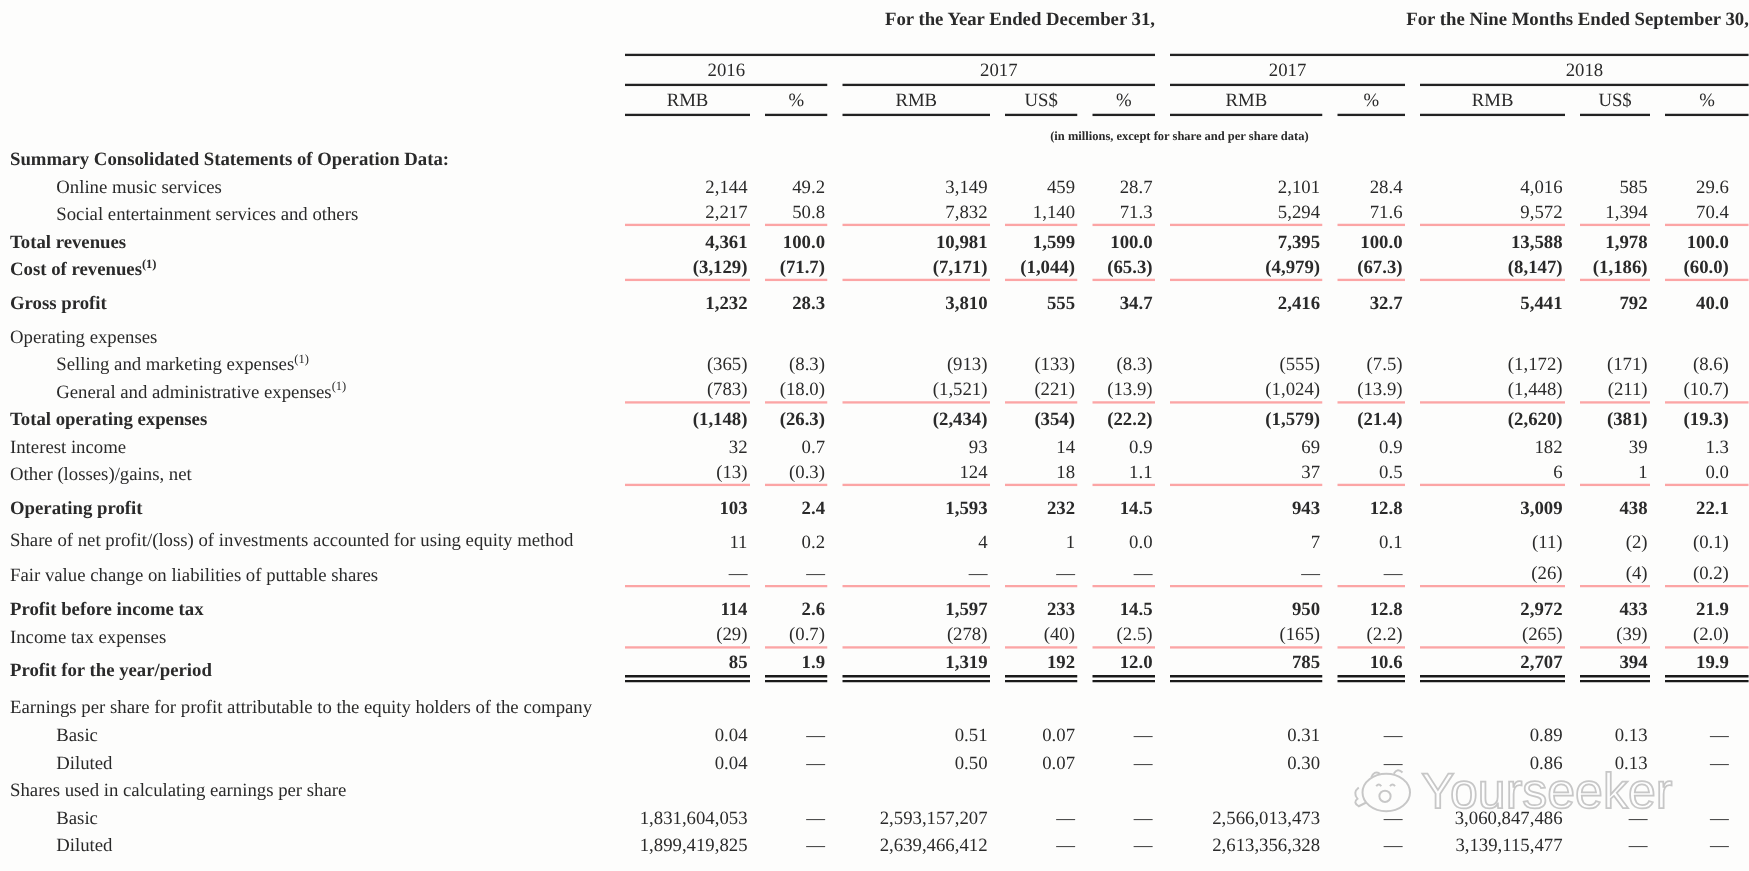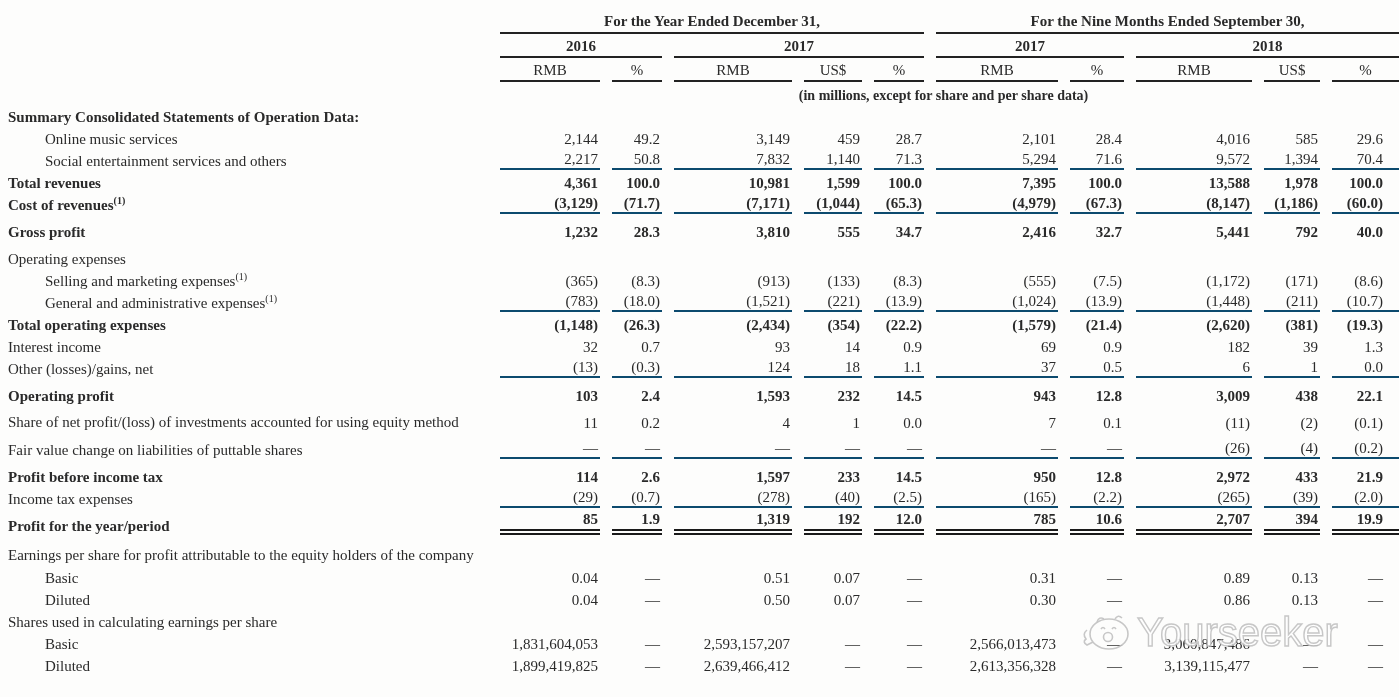--- a/index.html
+++ b/index.html
@@ -6,37 +6,37 @@
   body{
     width:1399px;height:697px;overflow:hidden;position:relative;
     background:#fdfdfc;color:#2a2a2a;
     font-family:"Liberation Serif","DejaVu Serif",serif;
     font-size:15px;
   }
   table{border-collapse:collapse;table-layout:fixed;width:1399px;margin-top:8px;}
   td{vertical-align:bottom;height:22px;padding:0;overflow:hidden;white-space:nowrap;}
   
   thead td{vertical-align:bottom;}
-  .grp{font-weight:bold;text-align:center;border-bottom:2px solid #222;
-       margin-left:12px;padding-bottom:2px;}
-  .yr{font-weight:bold;text-align:center;border-bottom:2px solid #222;
+  .grp{font-weight:bold;text-align:right;border-bottom:2px solid #222;
+       margin-left:12px;padding-bottom:18px;}
+  .yr{font-weight:normal;text-align:center;border-bottom:2px solid #222;
       margin-left:12px;padding-bottom:1px;}
   .ch{font-weight:normal;text-align:center;border-bottom:2px solid #222;
       margin-left:12px;padding-bottom:1px;}
-  .note{font-weight:bold;text-align:center;font-size:14px;height:21px;}
+  .note{font-weight:bold;text-align:center;font-size:10px;height:21px;}
   tr.hr1 td{height:26px;} tr.hr2 td{height:24px;} tr.hr3 td{height:24px;}
   
   td.lbl{padding-left:8px;}
   td.lbl.ind1{padding-left:45px;}
   td.lbl.wrap{white-space:normal;padding-left:30px;text-indent:-22px;line-height:19px;padding-top:2px;}
   sup{font-size:10px;line-height:0;}
   .cv{text-align:right;padding-right:2px;margin-left:12px;min-height:17px;}
   td:last-child .cv{padding-right:16px;}
   tr.bold td{font-weight:bold;}
-  tr.rule-single td .cv{border-bottom:2px solid #0c4a6e;}
+  tr.rule-single td .cv{border-bottom:2px solid #fca5a5;}
   tr.rule-double td .cv{border-bottom:6px double #1a1a1a;padding-bottom:1px;}
   tr.rule-double td{height:27px;margin-top:44px;}
   tr.gap td{padding-top:5px;}
   tr.gap2 td{padding-top:8px;}
   
   .watermark{position:absolute;right:40px;top:596px;width:280px;height:64px;
              pointer-events:none;opacity:.9;}
 </style>
 </head>
 <body>

